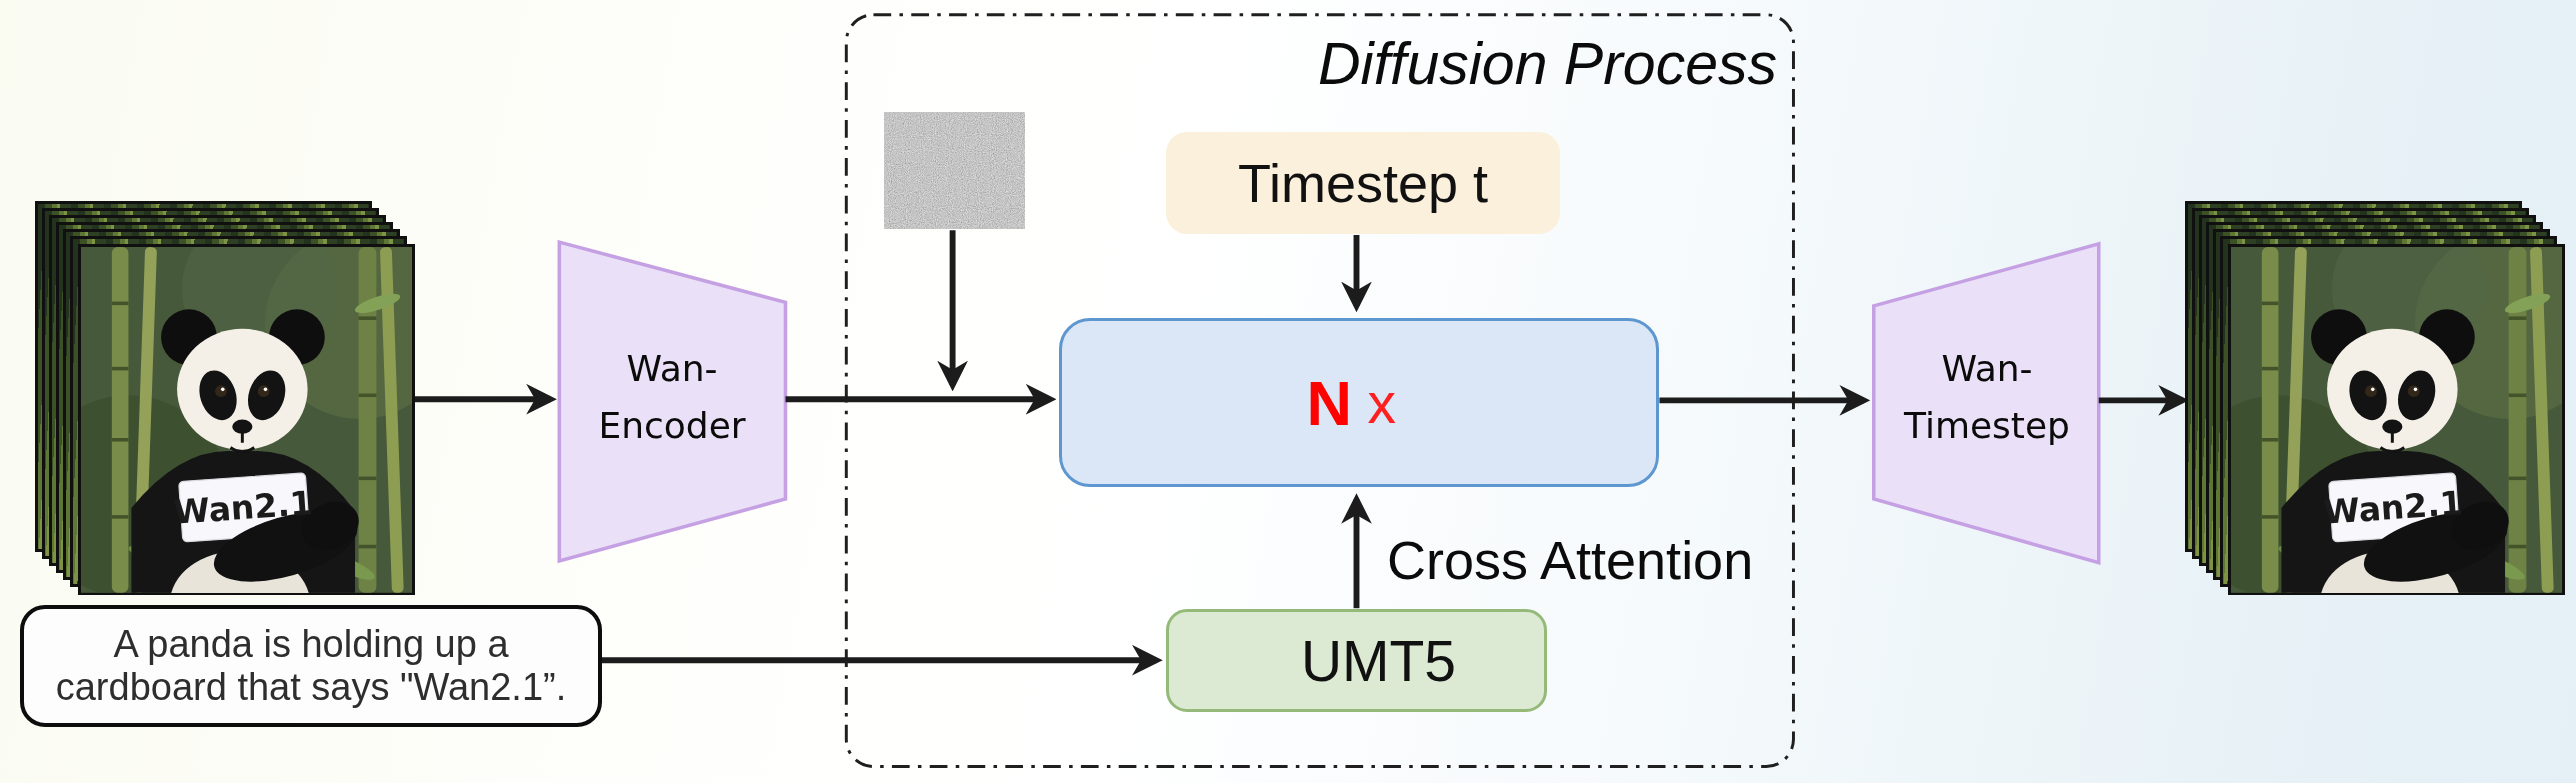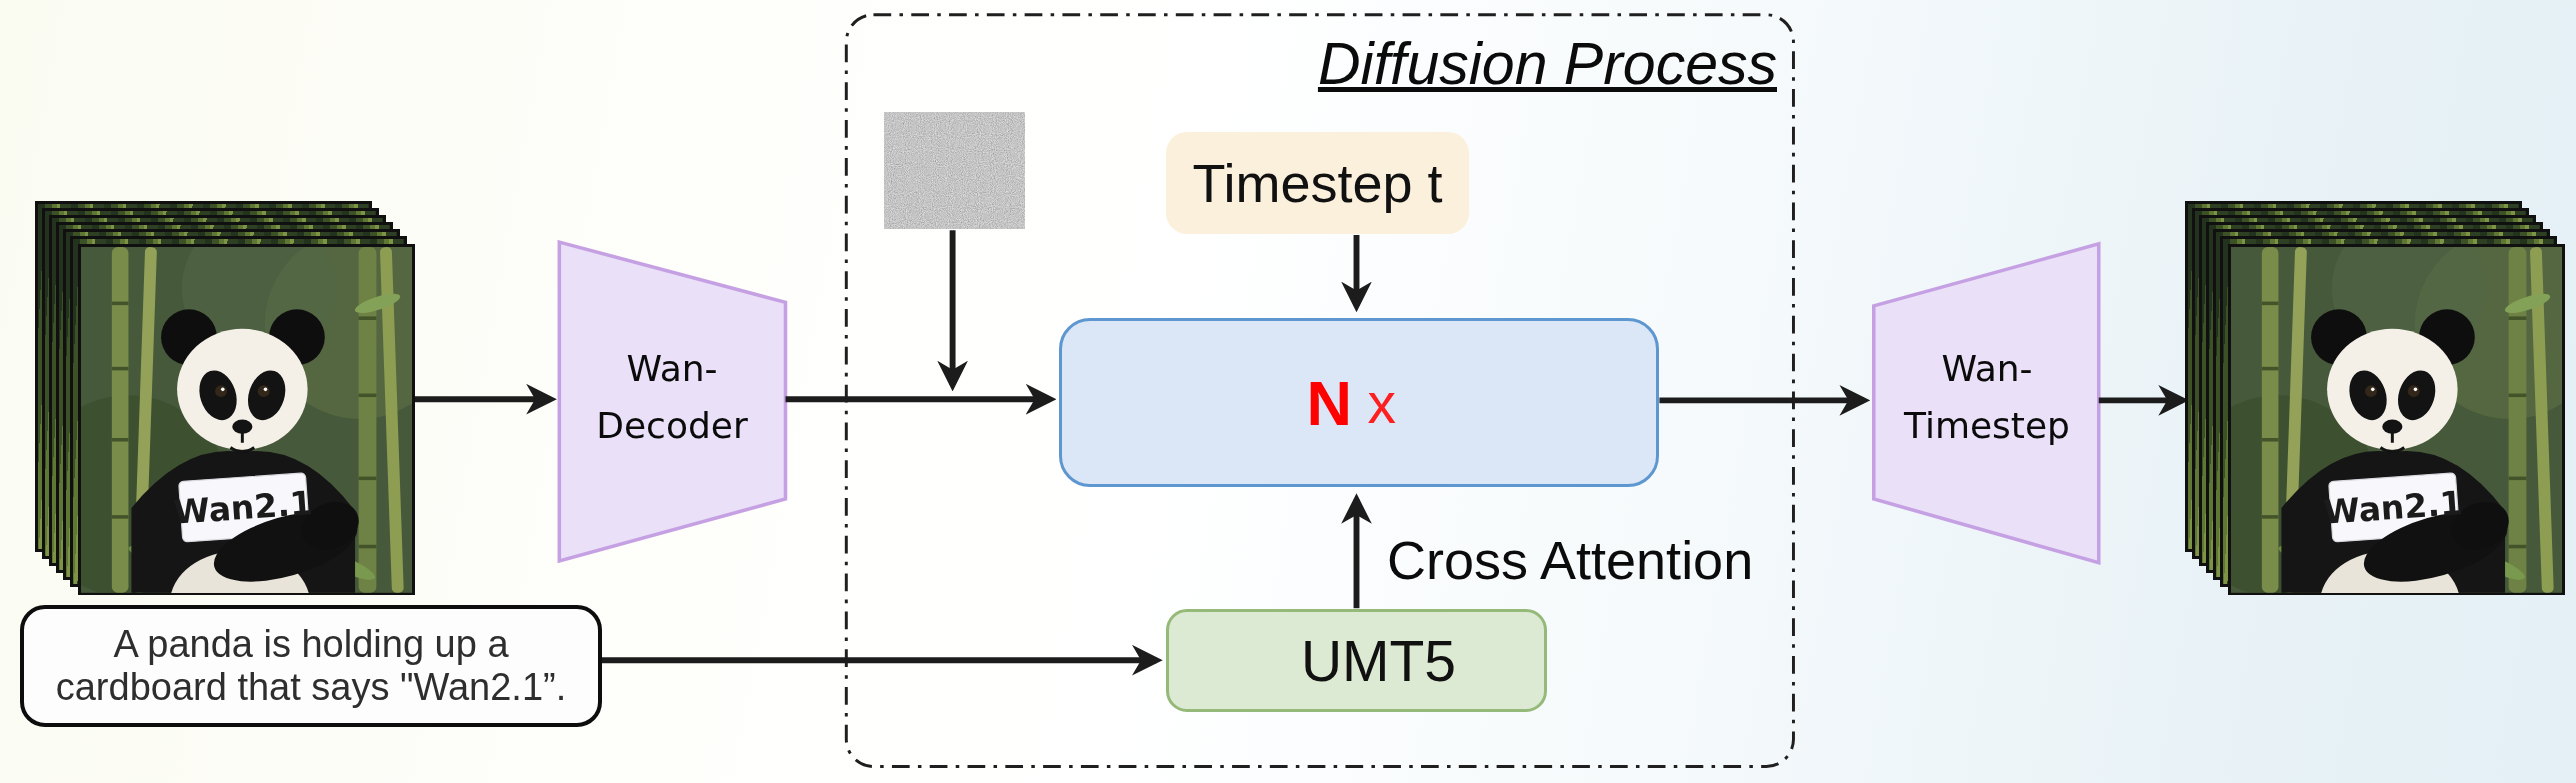--- a/index.html
+++ b/index.html
@@ -6,30 +6,30 @@
   .canvas{
     position:relative;width:2576px;height:783px;overflow:hidden;
     background:linear-gradient(100deg,#fafbf1 0%,#fefefb 28%,#ffffff 45%,#f4f9fb 68%,#e7f1f6 88%,#e4f0f6 100%);
     font-family:"Liberation Sans",sans-serif;color:#111;
   }
   svg.overlay{position:absolute;left:0;top:0;}
   .abs{position:absolute;}
 
   
   .node{display:flex;align-items:center;justify-content:center;box-sizing:border-box;text-align:center;}
-  .timestep{left:1166px;top:132px;width:303px;height:102px;background:#faf0dc;border-radius:21px;font-size:54px;}
+  .timestep{left:1166px;top:132px;width:394px;height:102px;background:#faf0dc;border-radius:21px;font-size:54px;}
   .dit{left:1059px;top:318px;width:600px;height:169px;background:#dbe7f6;border:3px solid #5e97d0;border-radius:31px;font-size:63px;}
   .dit .n{font-weight:800;color:#fe0202;margin-right:15.4px;}
   .dit .x{font-weight:400;color:#fe2020;margin-right:15.4px;font-size:57px;}
   .umt5{left:1166px;top:609px;width:381px;height:103px;background:#dcead3;border:3px solid #94b978;border-radius:21px;font-size:57px;padding-left:44px;}
   .prompt{left:20px;top:605px;width:582px;height:122px;background:#fdfdfd;border:4.1px solid #0d0d0d;border-radius:25px;
           flex-direction:column;font-size:38px;line-height:43px;color:#2e2e2e;}
 
   
-  .title{left:979px;top:31px;width:798px;text-align:right;font-size:59px;line-height:66px;font-style:italic;color:#0b0b0b;text-decoration:underline;}
+  .title{left:979px;top:31px;width:798px;text-align:right;font-size:59px;line-height:66px;font-style:italic;color:#0b0b0b;}
   .cross{left:1387px;top:513px;font-size:54px;color:#0b0b0b;white-space:nowrap;margin-top:16px;}
   .traplabel{width:226px;text-align:center;font-family:"DejaVu Sans",sans-serif;font-size:36px;line-height:57px;color:#0b0b0b;}
   .enc{left:559px;top:340px;}
   .dec{left:1874px;top:340px;}
 
   
   .stack{position:absolute;width:381px;height:396px;}
   .frame{position:absolute;width:337px;height:351px;box-sizing:border-box;border:3.5px solid #101010;background:#fff;}
   .frame.back{background:
     repeating-linear-gradient(93deg,#24331d 0 7px,#3c5226 7px 14px,#5f7734 14px 19px,#7e9343 19px 22.4px,#2e4024 22.4px 33px);}
@@ -216,21 +216,21 @@
     <span>UMT5</span>
   </div>
 
   <div class="abs node prompt">
     <span>A panda is holding up a</span>
     <span>cardboard that says "Wan2.1”.</span>
   </div>
 
   <div class="abs traplabel enc">
     <div>Wan-</div>
-    <div>Decoder</div>
+    <div>Encoder</div>
   </div>
 
   <div class="abs traplabel dec">
     <div>Wan-</div>
     <div>Timestep</div>
   </div>
 
 </div>
 
 

